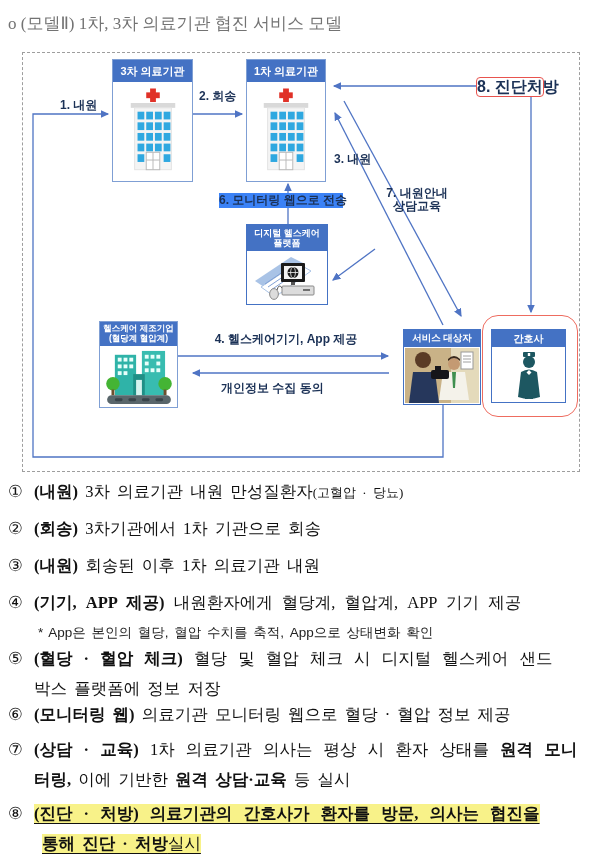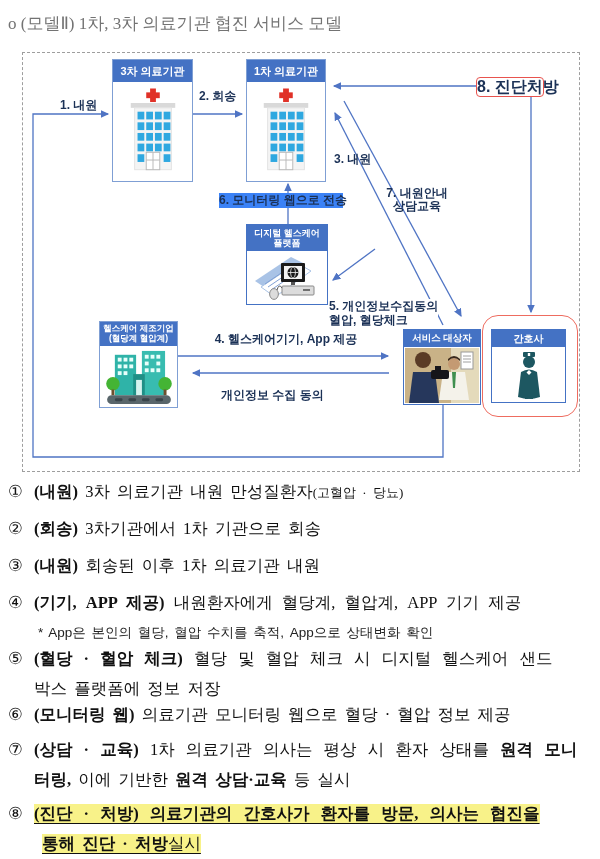--- a/index.html
+++ b/index.html
@@ -33,21 +33,21 @@
 
   
   .elabel{position:absolute;font-family:"Liberation Sans",sans-serif;font-weight:bold;color:#1b3156;font-size:12px;line-height:13px;white-space:nowrap;}
   #elabel-1{left:37px;top:37px;margin-top:9px;}
   #elabel-2{left:176px;top:37px;}
   #elabel-3{left:311px;top:100px;}
   #elabel-7{left:352px;top:134px;width:84px;text-align:center;white-space:normal;}
   #elabel-6{left:196px;top:140px;width:124px;text-align:center;background:#3b82f6;padding:1px 0;}
   #elabel-5{left:306px;top:246px;line-height:14px;background:#fff;}
   #elabel-4{left:188px;top:280px;width:150px;text-align:center;}
-  #elabel-consent{left:198px;top:329px;margin-top:7px;}
+  #elabel-consent{left:198px;top:329px;}
   #elabel-8{left:453px;top:24px;width:66px;height:18px;border:1.5px solid #e8534e;border-radius:4px;background:#fff;text-align:center;line-height:18px;font-size:16px;}
 
   
   .li{position:absolute;left:8px;width:586px;font-size:16.5px;line-height:30px;color:#111;padding-left:26px;}
   .li .num{position:absolute;left:0;top:0;}
   .b{font-weight:bold;}
   .small{font-size:13px;}
   .note{font-family:"Liberation Sans",sans-serif;font-size:13.5px;color:#222;padding-left:30px;word-spacing:2px;}
   .ws3{word-spacing:3px;}
   .ws5{word-spacing:5px;}
@@ -271,24 +271,20 @@
   </div>
 
   <div class="elabel" id="elabel-1">1. 내원</div>
   <div class="elabel" id="elabel-2">2. 회송</div>
   <div class="elabel" id="elabel-3">3. 내원</div>
   <div class="elabel" id="elabel-7">
     <span>7. 내원안내</span><br>
     <span>상담교육</span>
   </div>
   <div class="elabel" id="elabel-6">6. 모니터링 웹으로 전송</div>
-  <div class="elabel" id="elabel-5">
-    <span>5. 개인정보수집동의</span><br>
-    <span>혈압, 혈당체크</span>
-  </div>
   <div class="elabel" id="elabel-4">4. 헬스케어기기, App 제공</div>
   <div class="elabel" id="elabel-consent">개인정보 수집 동의</div>
   <div class="elabel" id="elabel-8">8. 진단처방</div>
 </div>
 
 <div class="abs li ws3" id="item1">
   <span class="num">①</span><span class="b">(내원)</span>
   <span>3차 의료기관 내원 만성질환자</span><span class="small">(고혈압 · 당뇨)</span>
 </div>
 

